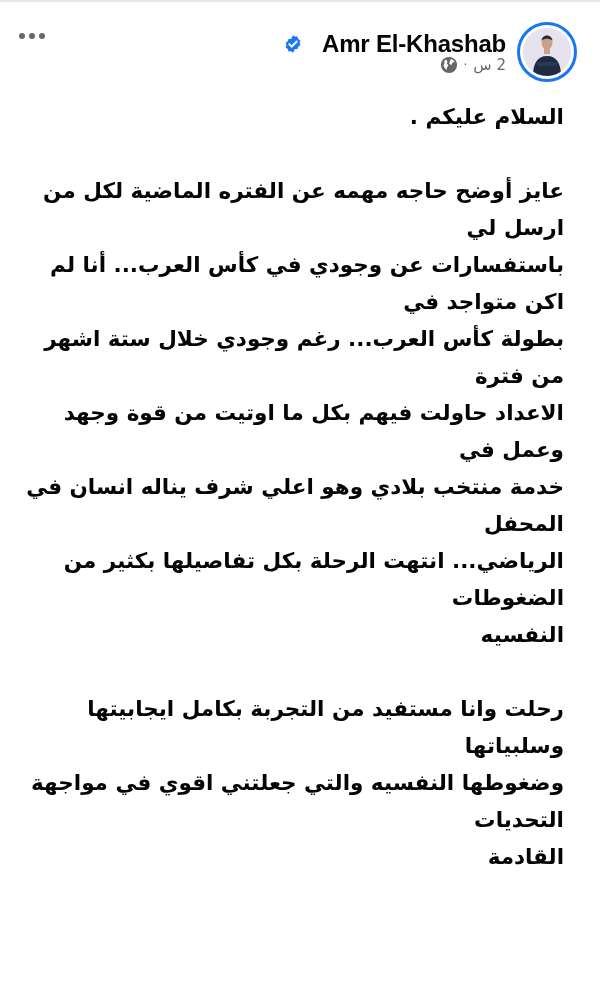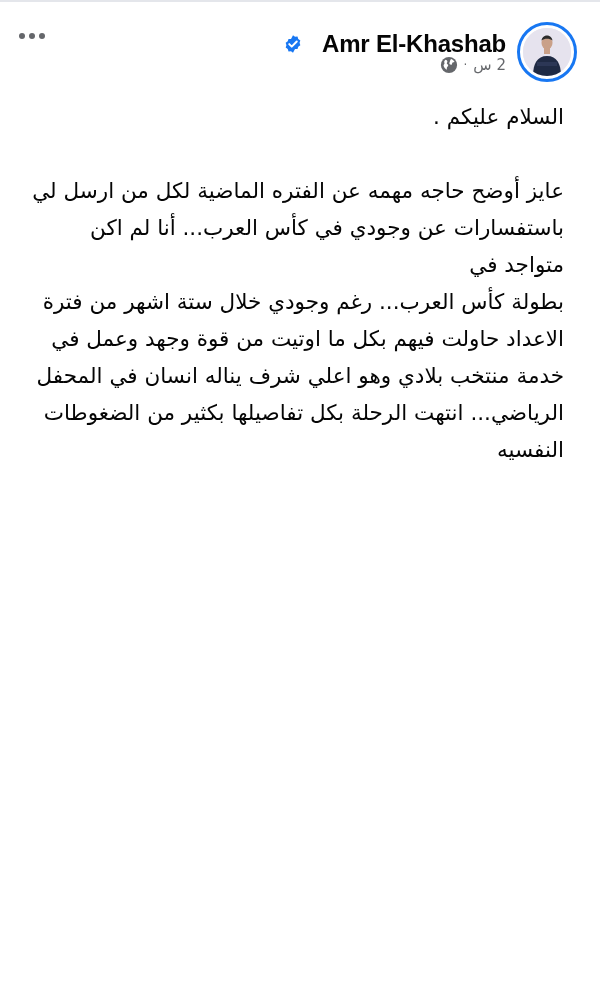--- a/index.html
+++ b/index.html
@@ -87,20 +87,21 @@
       position: absolute;
       top: 98px;
       right: 36px;
       width: 540px;
       direction: rtl;
       text-align: right;
       font-family: "DejaVu Sans", sans-serif;
       font-size: 21.5px;
       line-height: 37px;
       color: #050505;
+      font-weight: bold;
     }
     .post-body p {
       margin: 0 0 37px 0;
       white-space: pre-line;
     }
   </style>
 </head>
 <body>
 
 <div class="top-divider"></div>
@@ -145,13 +146,16 @@
 
 <div class="post-body">
   <p>السلام عليكم .</p>
   <p>عايز أوضح حاجه مهمه عن الفتره الماضية لكل من ارسل لي
 باستفسارات عن وجودي في كأس العرب... أنا لم اكن متواجد في
 بطولة كأس العرب... رغم وجودي خلال ستة اشهر من فترة
 الاعداد حاولت فيهم بكل ما اوتيت من قوة وجهد وعمل في
 خدمة منتخب بلادي وهو اعلي شرف يناله انسان في المحفل
 الرياضي... انتهت الرحلة بكل تفاصيلها بكثير من الضغوطات
 النفسيه</p>
+  <p>رحلت وانا مستفيد من التجربة بكامل ايجابيتها وسلبياتها
+وضغوطها النفسيه والتي جعلتني اقوي في مواجهة التحديات
+القادمة</p>
 </div>
 
 </body></html>

